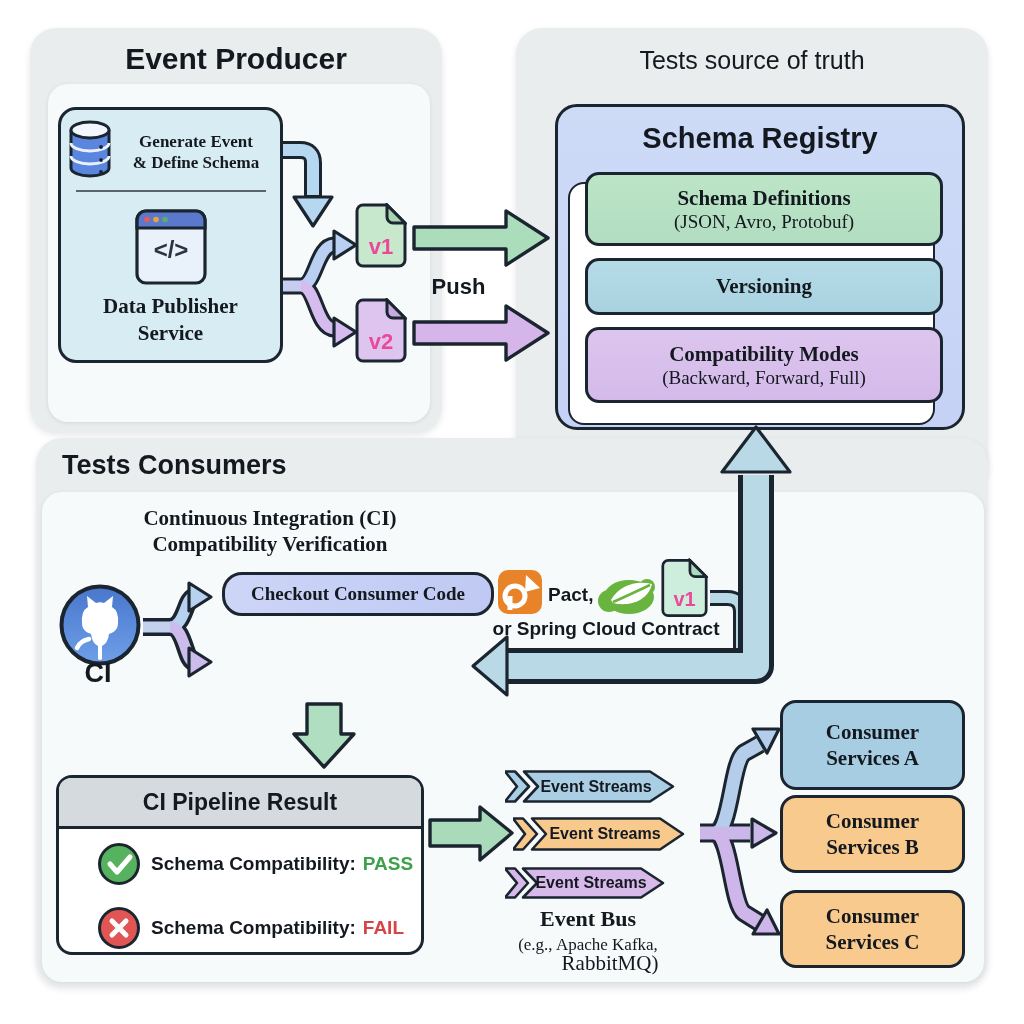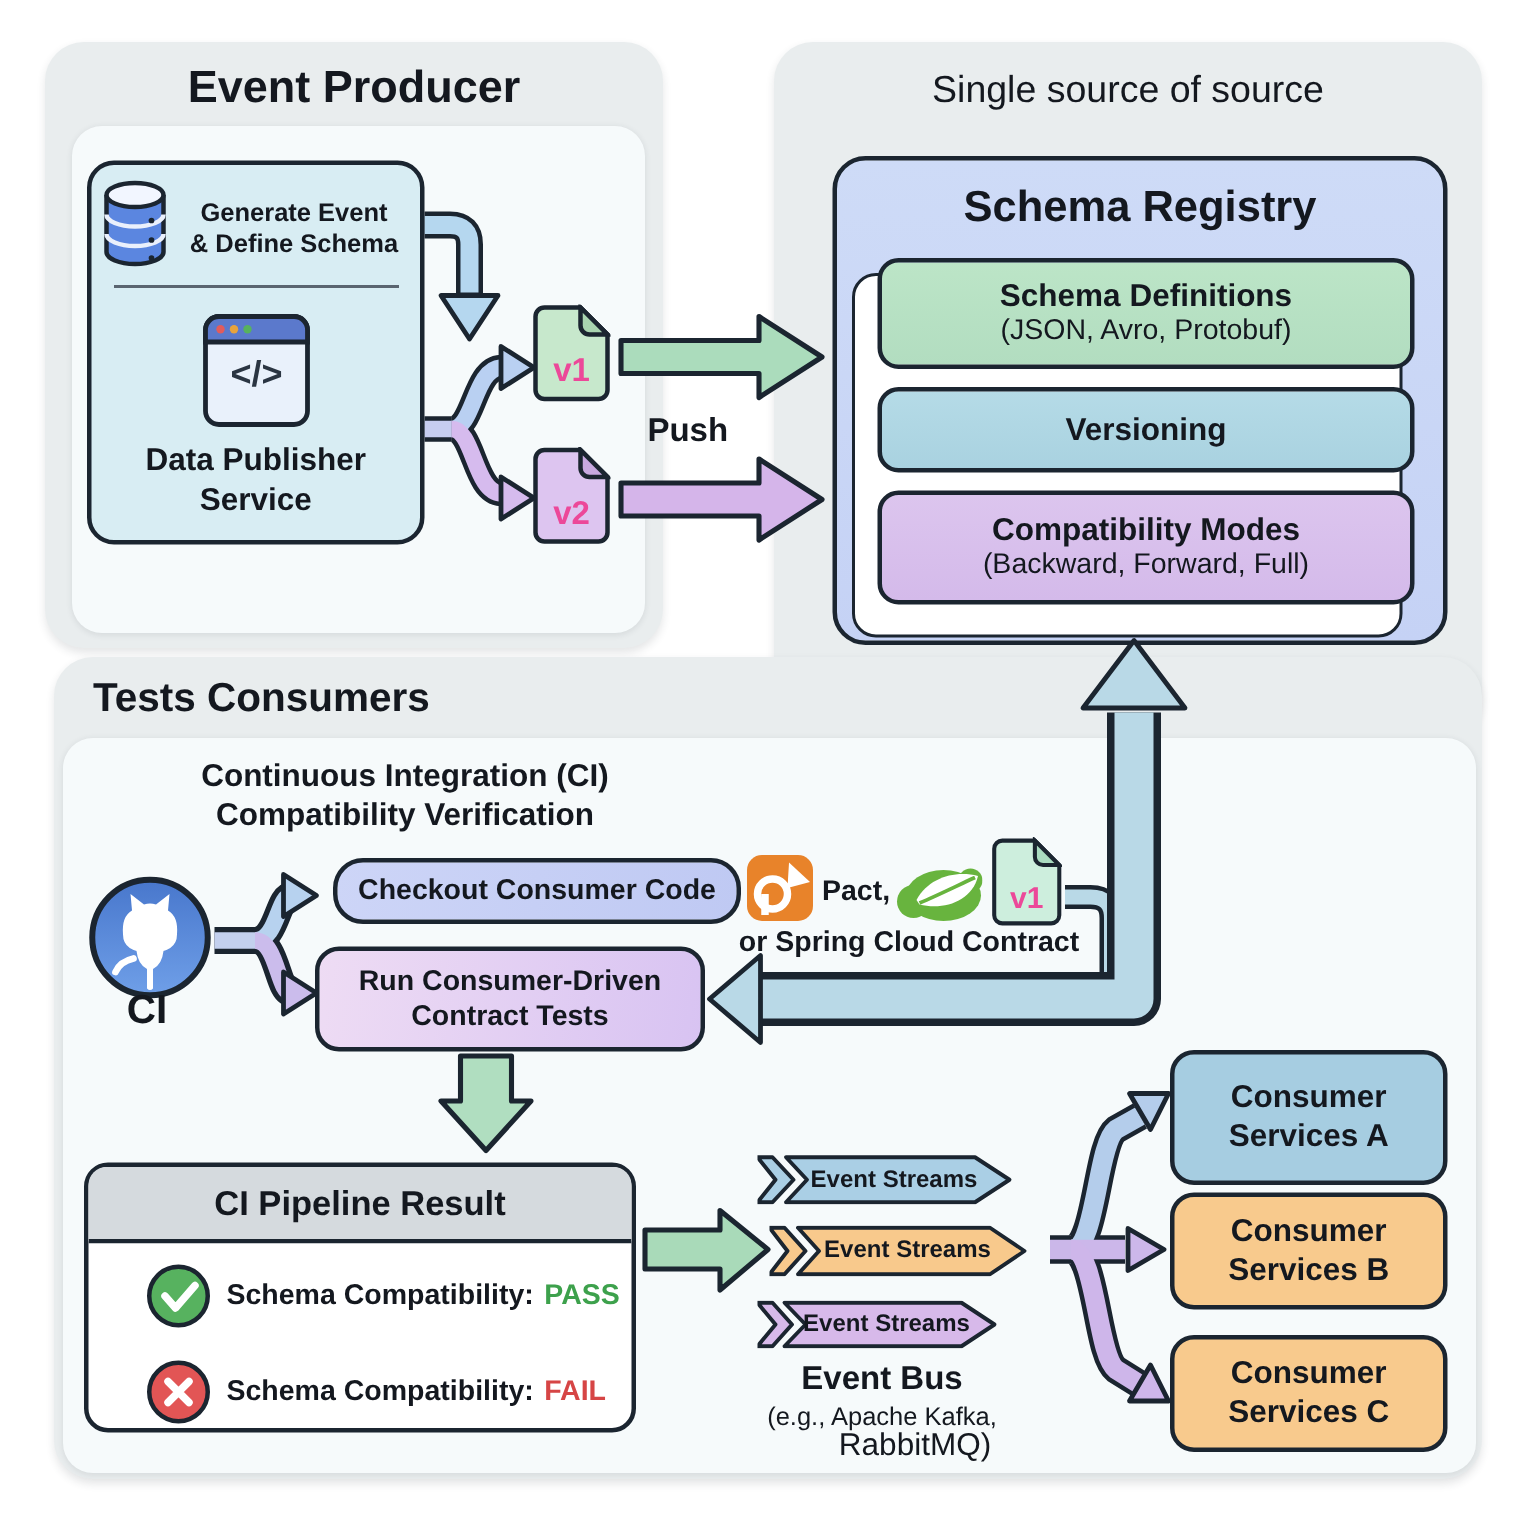--- a/index.html
+++ b/index.html
@@ -2,21 +2,21 @@
 <html><head>
 <meta charset="utf-8">
 <style>
   html,body{margin:0;padding:0;background:#ffffff;}
   #stage{position:relative;width:1024px;height:1024px;background:#ffffff;overflow:hidden;
          font-family:"Liberation Sans",sans-serif;color:#14181f;}
   .abs{position:absolute;}
   .panel{position:absolute;border-radius:26px;background:#e9edee;box-shadow:0 3px 6px rgba(40,50,60,.12);}
   .inner{position:absolute;border-radius:20px;background:#f6fafb;box-shadow:0 1px 4px rgba(40,50,60,.10);}
   .box{position:absolute;border:3px solid #1b2530;box-sizing:border-box;}
-  .ctr{display:flex;flex-direction:column;justify-content:center;text-align:center;}
+  .ctr{display:flex;flex-direction:column;justify-content:center;text-align:center;font-family:Liberation Serif, serif;}
   .b{font-weight:bold;}
   svg{display:block;}
   .ol{position:absolute;left:0;top:0;pointer-events:none;}
   .dk{fill:none;stroke:#1b2530;stroke-linecap:butt;}
   .lt{fill:none;stroke-linecap:butt;}
   .hd{stroke:#1b2530;stroke-width:3.2;stroke-linejoin:round;}
   .blk{stroke:#1b2530;stroke-width:3.4;stroke-linejoin:round;}
   .stream-label{position:absolute;left:20px;right:8px;top:0;bottom:0;display:flex;align-items:center;justify-content:center;font-weight:bold;font-size:16px;}
   .doc-label{position:absolute;left:0;right:0;bottom:8px;text-align:center;font-weight:bold;font-size:22px;color:#ec4899;}
 </style>
@@ -27,21 +27,21 @@
 
   <div class="panel" style="left:30px;top:28px;width:412px;height:404px;"></div>
   <div class="inner" style="left:48px;top:84px;width:382px;height:338px;"></div>
 
   <div class="panel" style="left:516px;top:28px;width:472px;height:462px;"></div>
 
   <div class="panel" style="left:36px;top:438px;width:952px;height:548px;"></div>
   <div class="inner" style="left:42px;top:492px;width:942px;height:490px;"></div>
 
   <div class="abs b" style="left:30px;top:42px;width:412px;text-align:center;font-size:30px;">Event Producer</div>
-  <div class="abs" style="left:516px;top:46px;width:472px;text-align:center;font-size:25px;">Single source of source</div>
+  <div class="abs" style="left:516px;top:46px;width:472px;text-align:center;font-size:25px;">Tests source of truth</div>
   <div class="abs b" style="left:62px;top:450px;font-size:27px;">Tests Consumers</div>
 
   <div class="box" style="left:555px;top:104px;width:410px;height:326px;border-radius:22px;background:linear-gradient(180deg,#cedbf7,#c5d2f5);"></div>
   <div class="abs b" style="left:555px;top:122px;width:410px;text-align:center;font-size:29px;">Schema Registry</div>
   <div class="box" style="left:568px;top:182px;width:367px;height:243px;border-radius:16px;background:#ffffff;border-width:2.5px;"></div>
 
   <div class="box ctr" style="left:585px;top:258px;width:358px;height:57px;border-radius:14px;background:linear-gradient(180deg,#b5dbe7,#a9d2e0);">
     <span class="b" style="font-size:21px;">Versioning</span>
   </div>
   <div class="box ctr" style="left:585px;top:172px;width:358px;height:74px;border-radius:14px;background:linear-gradient(180deg,#bce5c7,#b2ddc0);">
@@ -184,24 +184,20 @@
       <path d="M 24 40 Q 23 28 30 24 L 29 13 L 38 20 Q 42 18.5 46 20 L 55 13 L 54 24 Q 61 28 60 40 Q 60 52 42 52 Q 24 52 24 40 Z" fill="#ffffff"></path>
       <path d="M 33 51 Q 34 60 40 63 L 40 76 Q 42 78 44 76 L 44 63 Q 50 60 51 51 Z" fill="#ffffff"></path>
       <path d="M 31 56 Q 22 58 19 65" fill="none" stroke="#ffffff" stroke-width="4.5" stroke-linecap="round"></path>
     </svg>
   </div>
   <div class="abs b" style="left:70px;top:658px;width:56px;text-align:center;font-size:27px;">CI</div>
 
   <div class="box ctr" style="left:222px;top:572px;width:272px;height:44px;border-radius:20px;background:linear-gradient(100deg,#cdd5f7,#bfc9f3);">
     <span class="b" style="font-size:19px;">Checkout Consumer Code</span>
   </div>
-  <div class="box ctr" style="left:210px;top:631px;width:260px;height:70px;border-radius:16px;background:linear-gradient(100deg,#eedcf4,#d8c3f2);font-size:19px;font-weight:bold;line-height:23px;">
-    <span>Run Consumer-Driven</span>
-    <span>Contract Tests</span>
-  </div>
 
   <div class="abs" style="left:497px;top:569px;">
     <svg width="46" height="46" viewBox="0 0 46 46">
       <rect x="1" y="1" width="44" height="44" rx="10" fill="#e8832a"></rect>
       <circle cx="18" cy="27" r="10" fill="none" stroke="#ffffff" stroke-width="5"></circle>
       <path d="M 13 27 V 41" stroke="#ffffff" stroke-width="5"></path>
       <polygon points="29,6 43,19 28,23" fill="#ffffff"></polygon>
     </svg>
   </div>
   <div class="abs b" style="left:548px;top:584px;font-size:19px;">Pact,</div>

